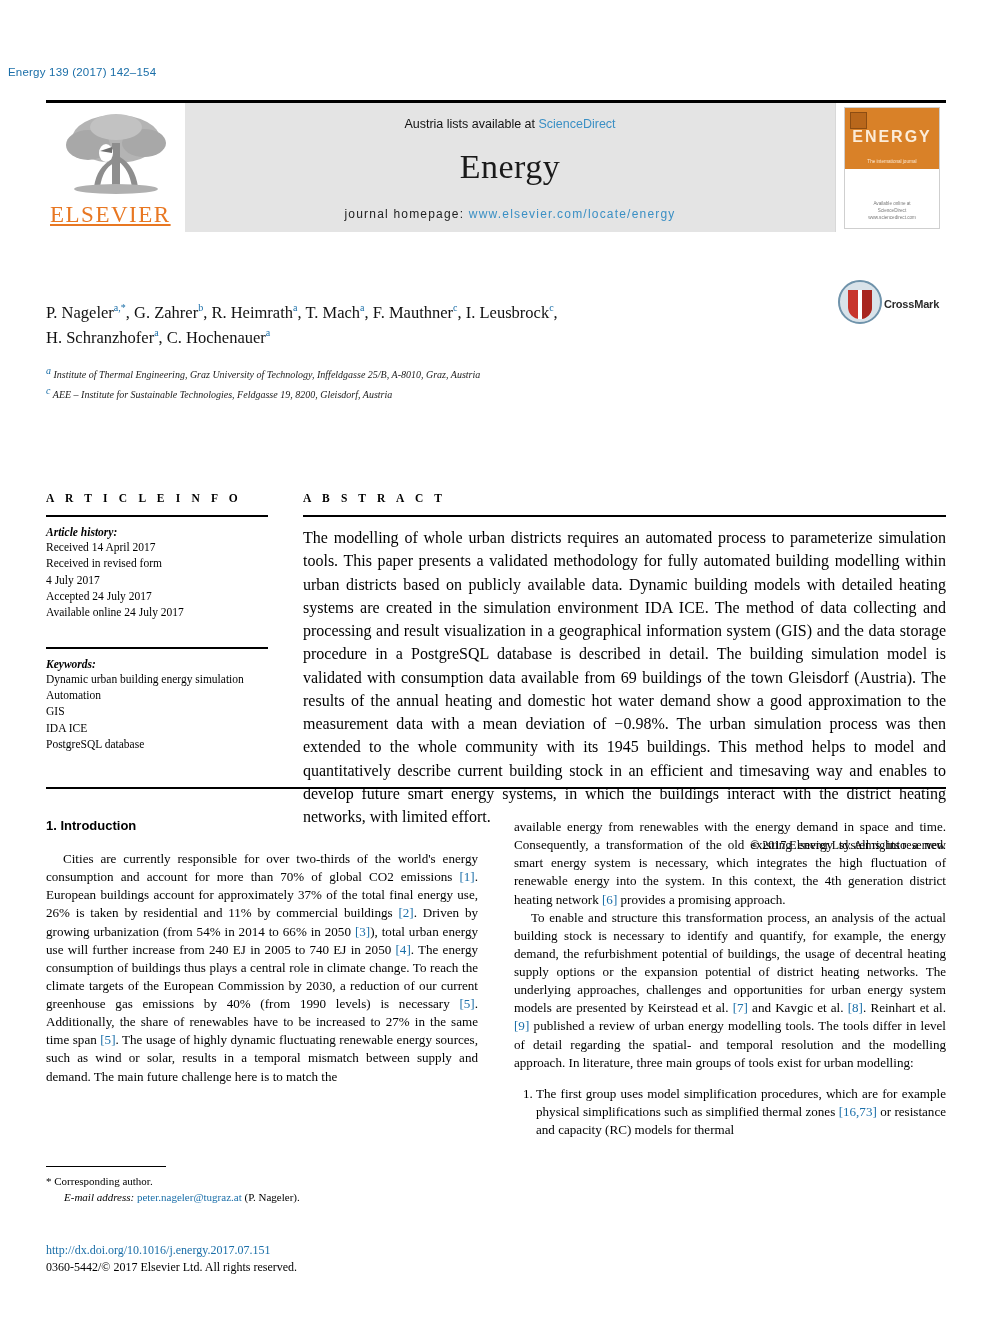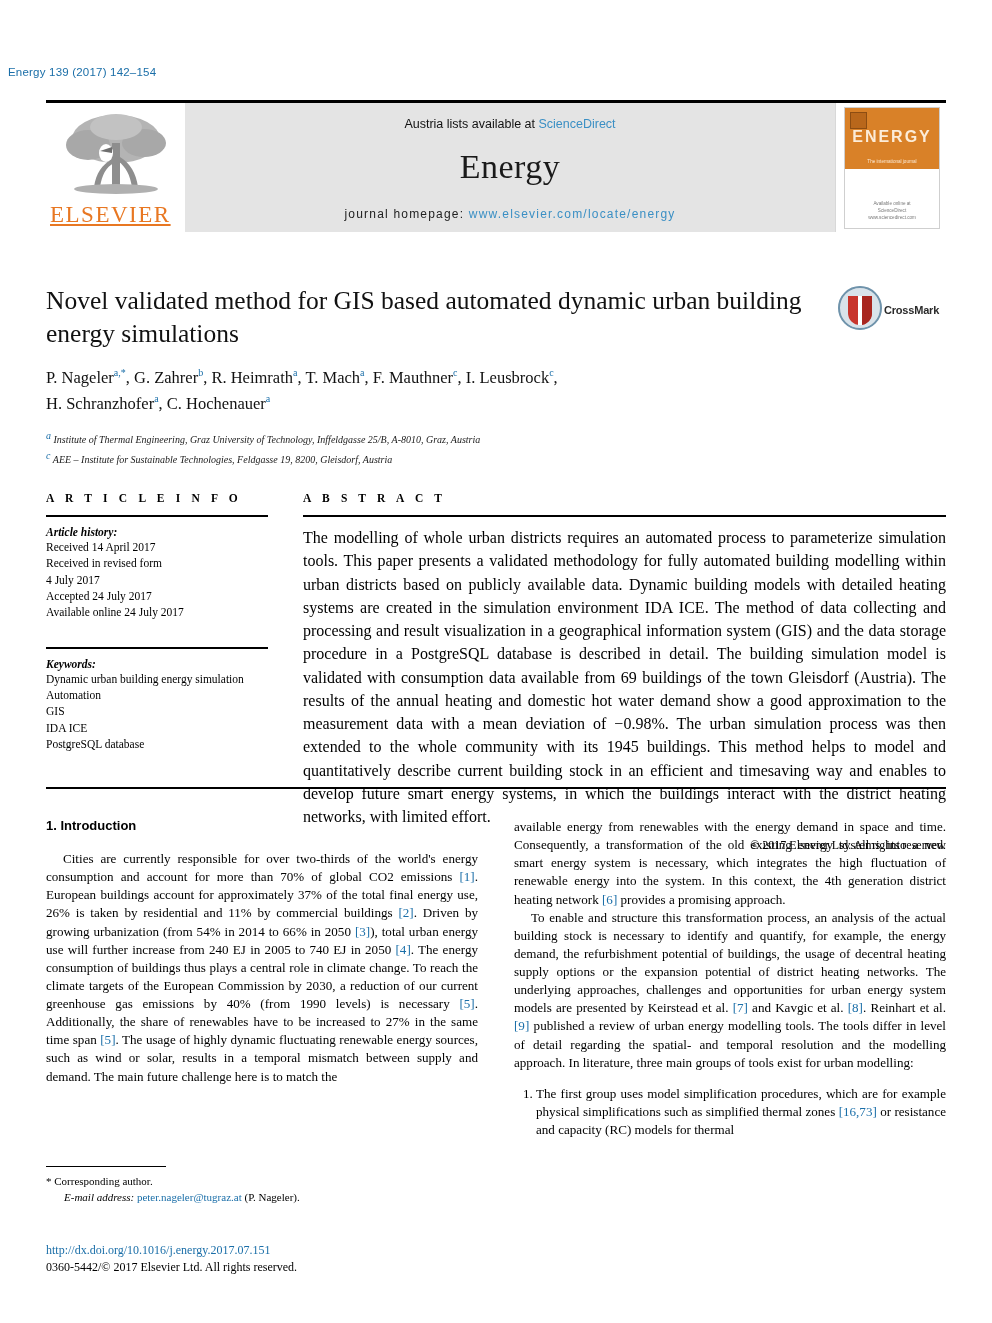--- a/index.html
+++ b/index.html
@@ -209,21 +209,21 @@
   .aff {
     font-family: "Liberation Serif", serif;
     font-style: italic;
     font-size: 10px;
     line-height: 1.62;
     color: #1a1a1a;
   }
 
   .crossmark {
     position: absolute;
-    top: 286px;
+    top: 280px;
     left: 838px;
     width: 104px;
     height: 46px;
   }
   .cm-badge {
     position: absolute;
     left: 0;
     top: 0;
     width: 44px;
     height: 44px;
@@ -448,21 +448,20 @@
             <div>ScienceDirect</div>
             <div>www.sciencedirect.com</div>
           </div>
         </div>
       </div>
 
     </div>
   </div>
 
   <div class="title-block">
-    <h1 class="paper-title">Novel validated method for GIS based automated dynamic urban building energy simulations</h1>
 
     <div class="authors">
       <span>P. Nageler</span><sup>a,*</sup>,
       <span>G. Zahrer</span><sup>b</sup>,
       <span>R. Heimrath</span><sup>a</sup>,
       <span>T. Mach</span><sup>a</sup>,
       <span>F. Mauthner</span><sup>c</sup>,
       <span>I. Leusbrock</span><sup>c</sup>,<br>
       <span>H. Schranzhofer</span><sup>a</sup>,
       <span>C. Hochenauer</span><sup>a</sup>

